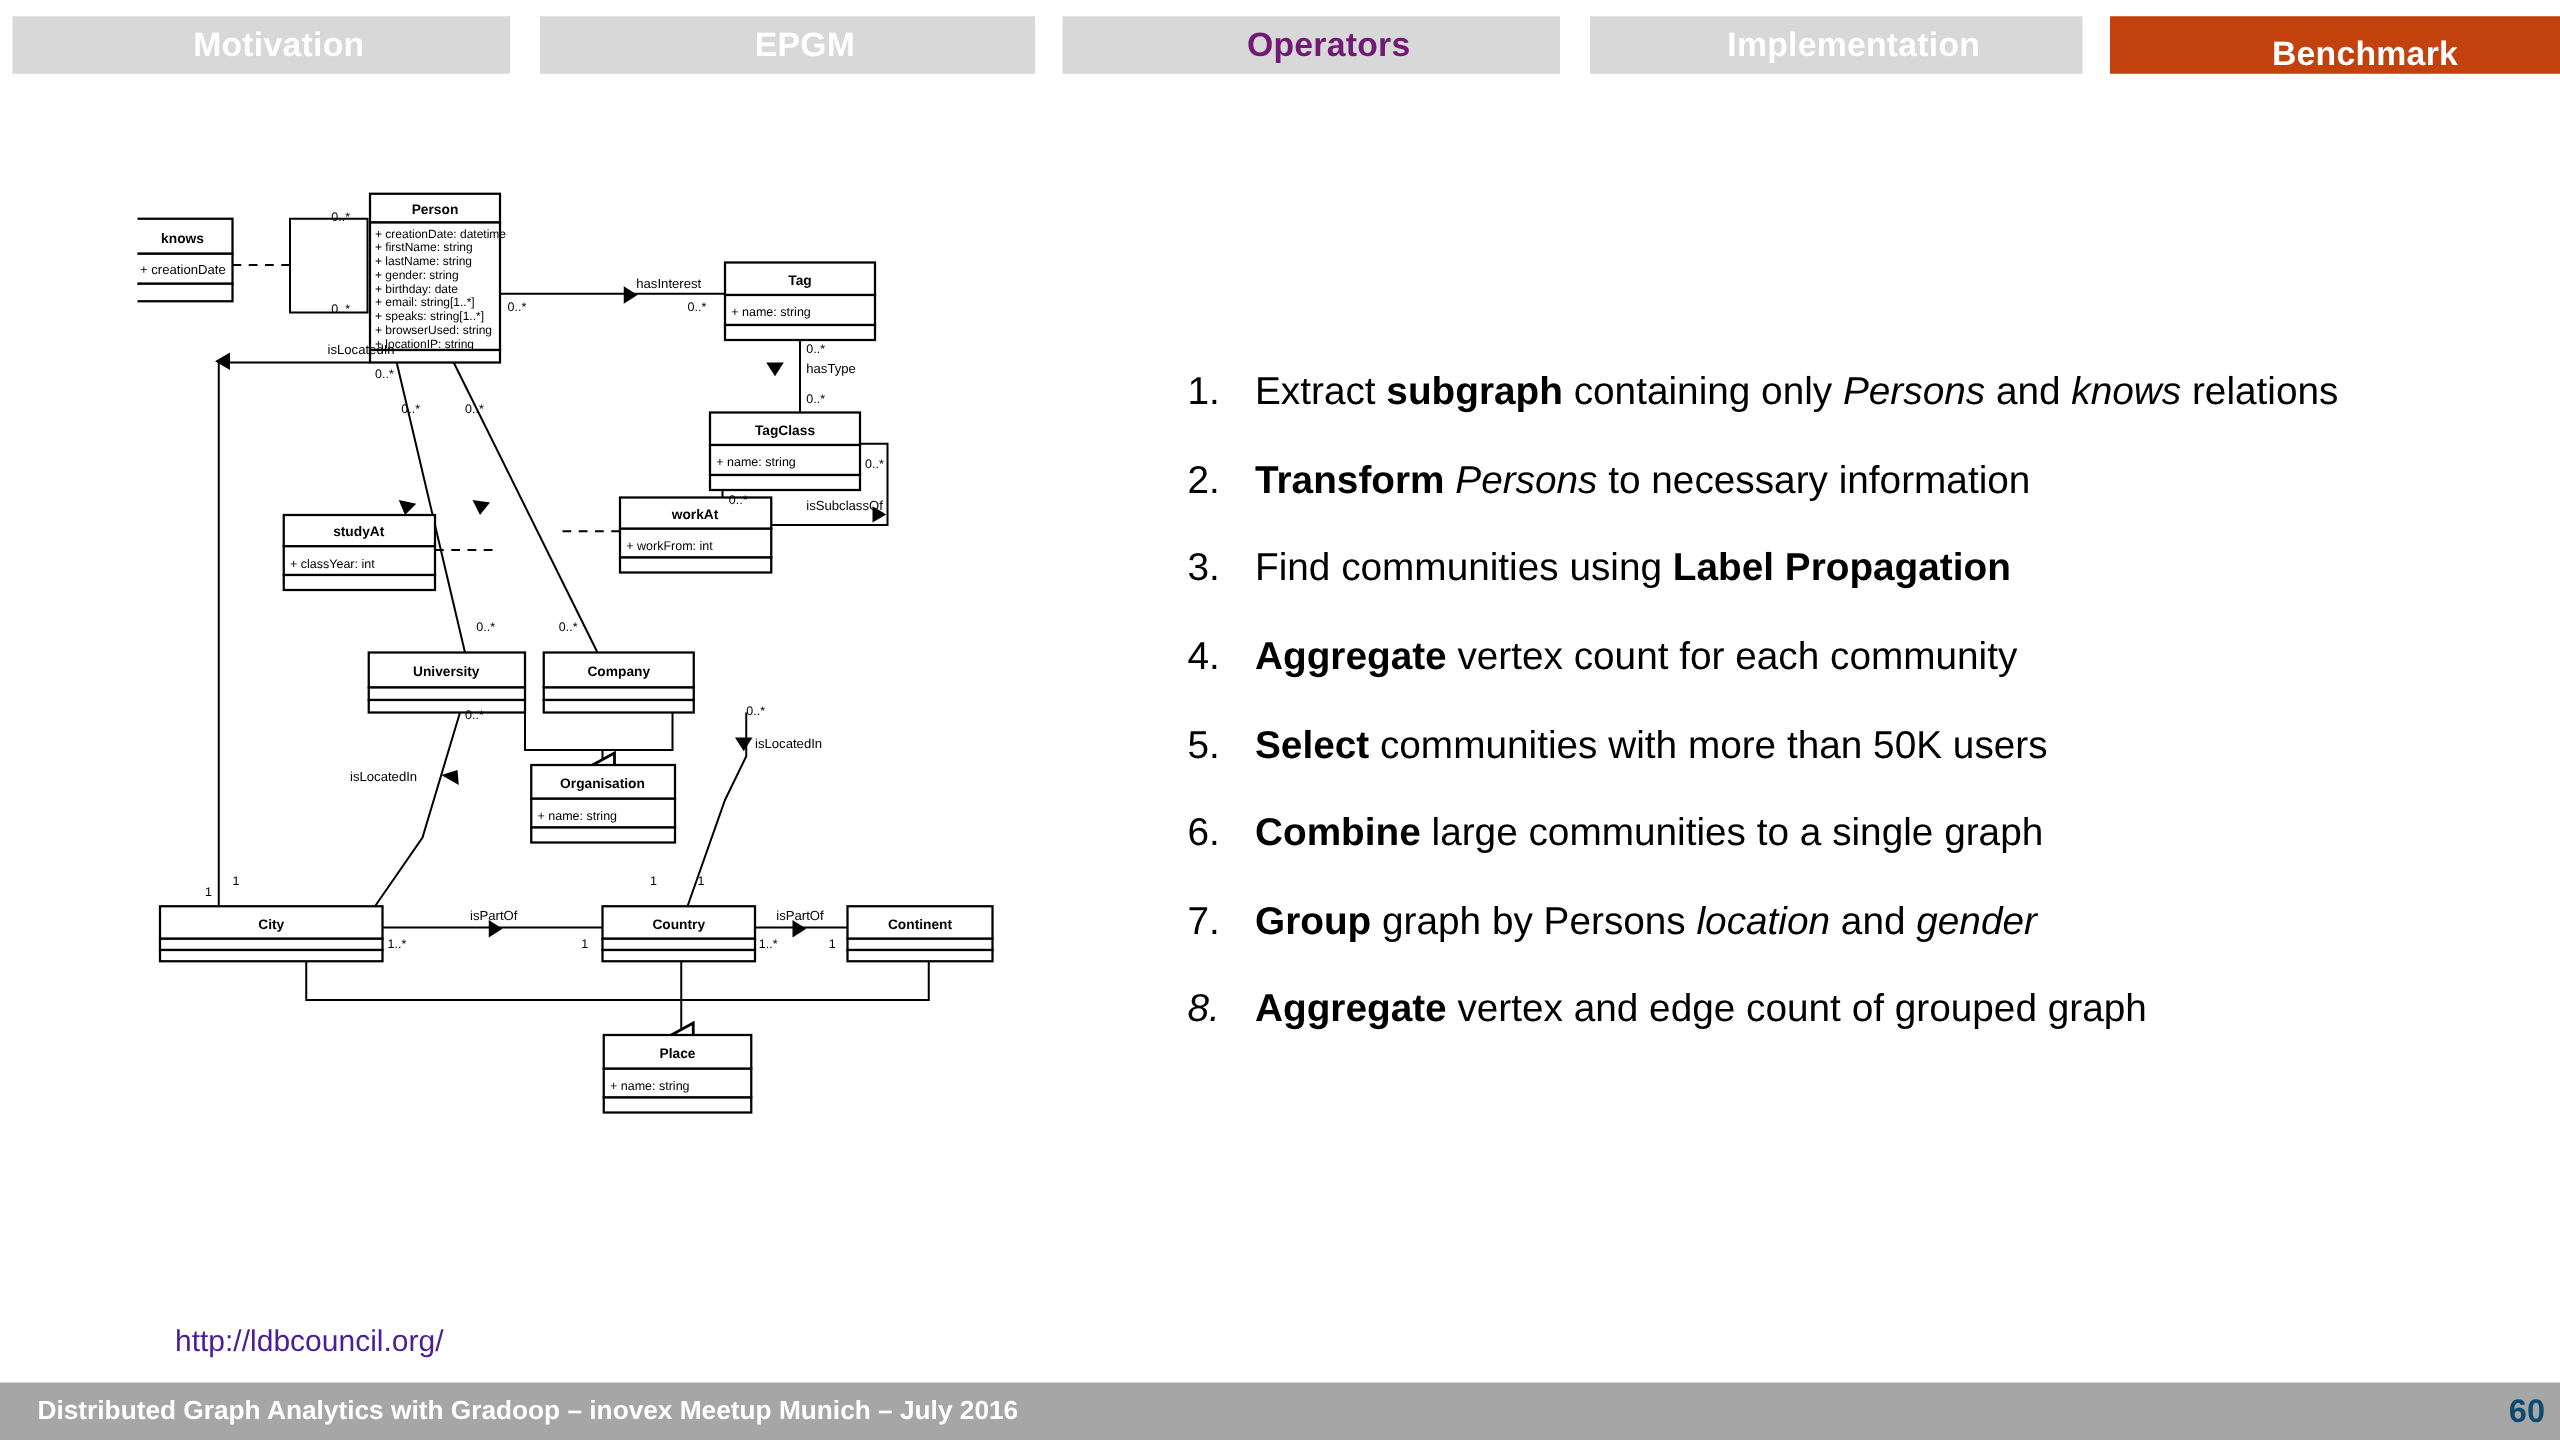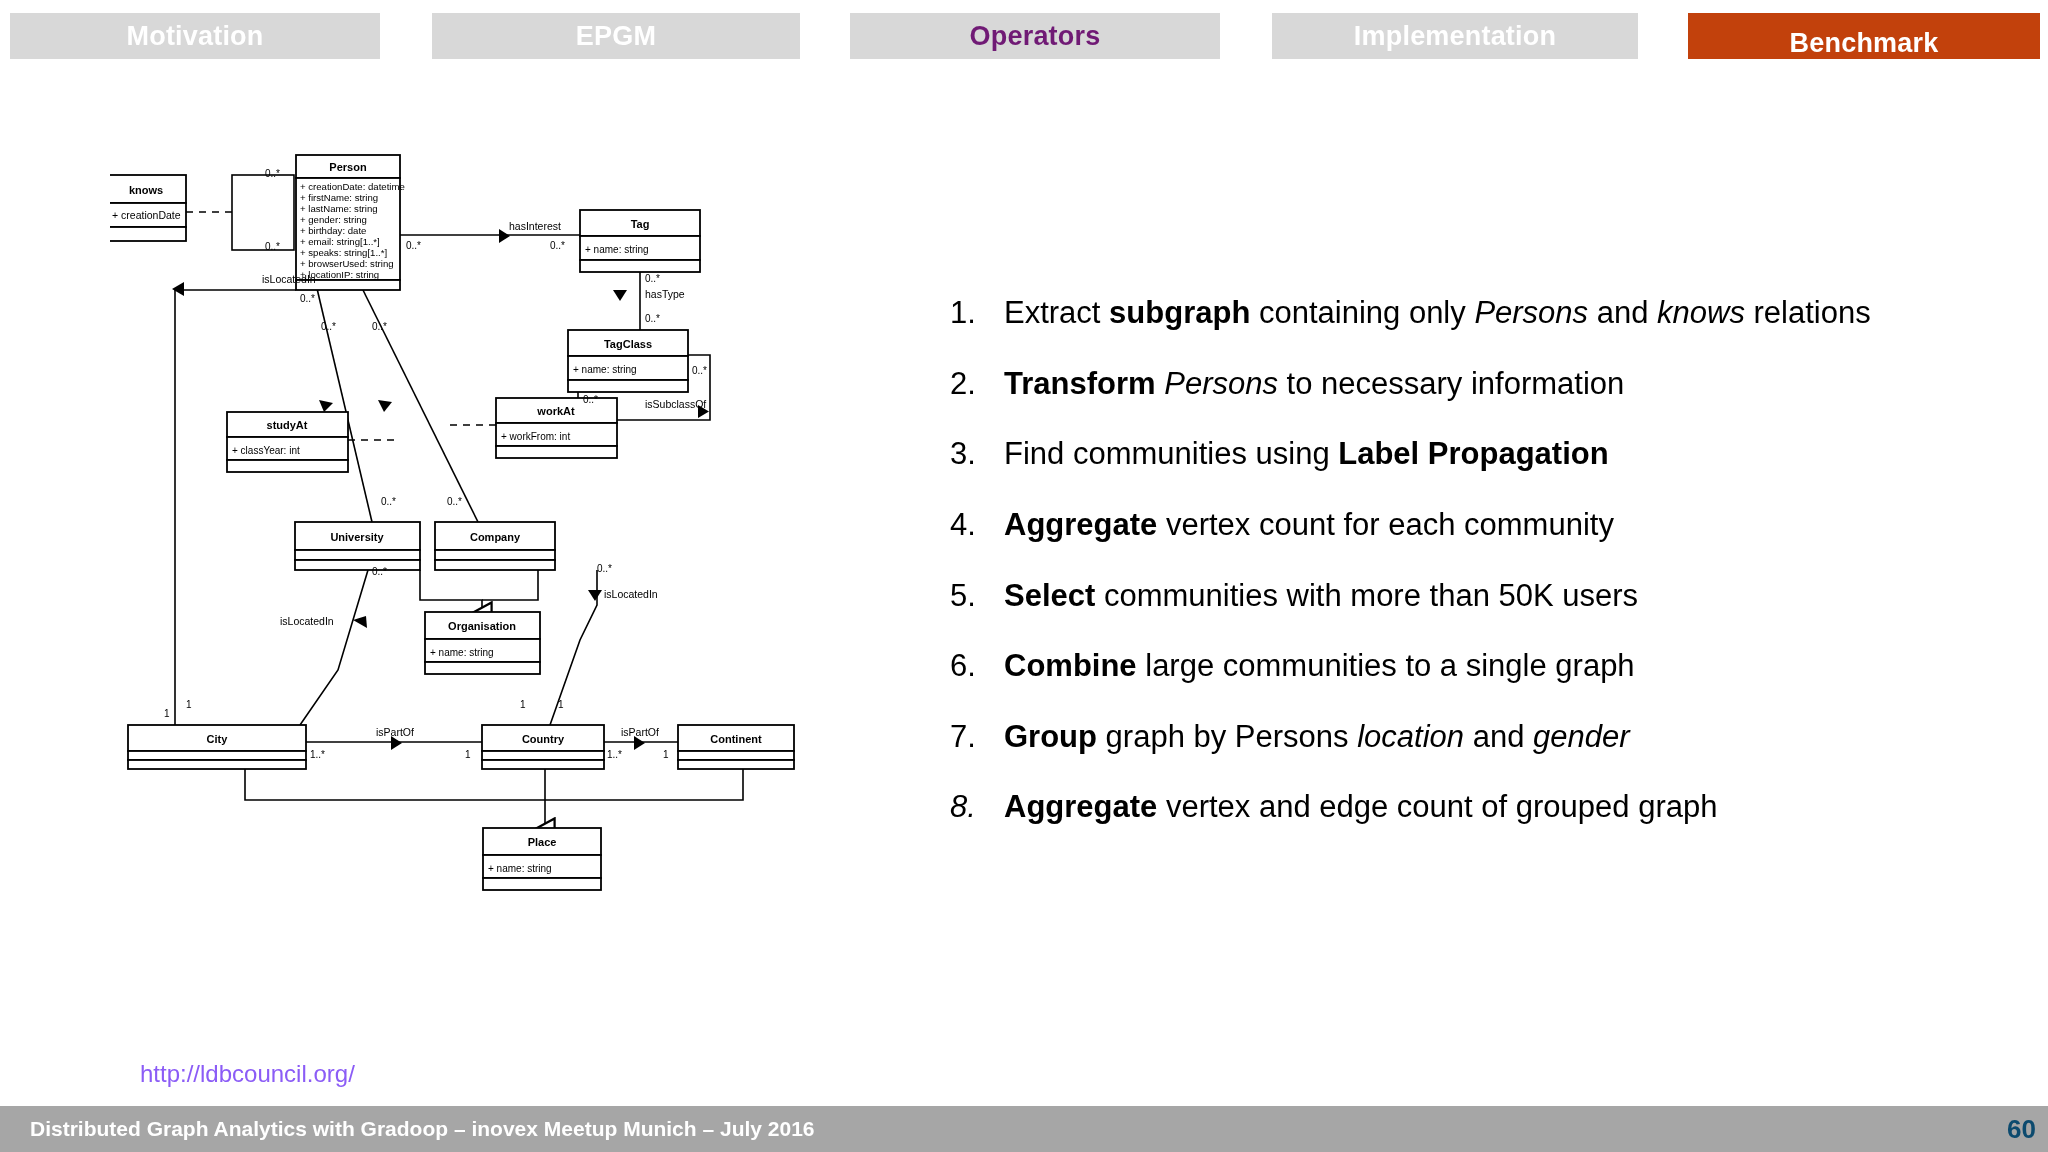--- a/index.html
+++ b/index.html
@@ -30,20 +30,21 @@
     height: 46px;
     display: flex;
     align-items: center;
     justify-content: center;
     color: #ffffff;
     font-weight: bold;
     font-size: 27px;
     letter-spacing: 0.2px;
     white-space: nowrap;
     user-select: none;
+    padding-left: 28px;
   }
   .nav-tab.inactive { background: #d8d8d8; }
   .nav-tab.active   { background: #a0a0a0; }
 
   
   #footer {
     position: absolute;
     left: 0;
     top: 1106px;
     width: 2048px;
@@ -102,21 +103,21 @@
     top: 150px;
     width: 720px;
     height: 910px;
   }
   #uml { display: block; }
   #source-url {
     position: absolute;
     left: 140px;
     top: 1060px;
     font-size: 24px;
-    color: #8b5cf6;
+    color: #4c1d95;
   }
 </style>
 </head>
 <body>
 
 <div id="navbar">
   <div class="nav-tab inactive" style="left: 10px; width: 370px; background: rgb(216, 216, 216); color: rgb(255, 255, 255);">
     <span>Motivation</span>
   </div>
   <div class="nav-tab inactive" style="left: 432px; width: 368px; background: rgb(216, 216, 216); color: rgb(255, 255, 255);">

